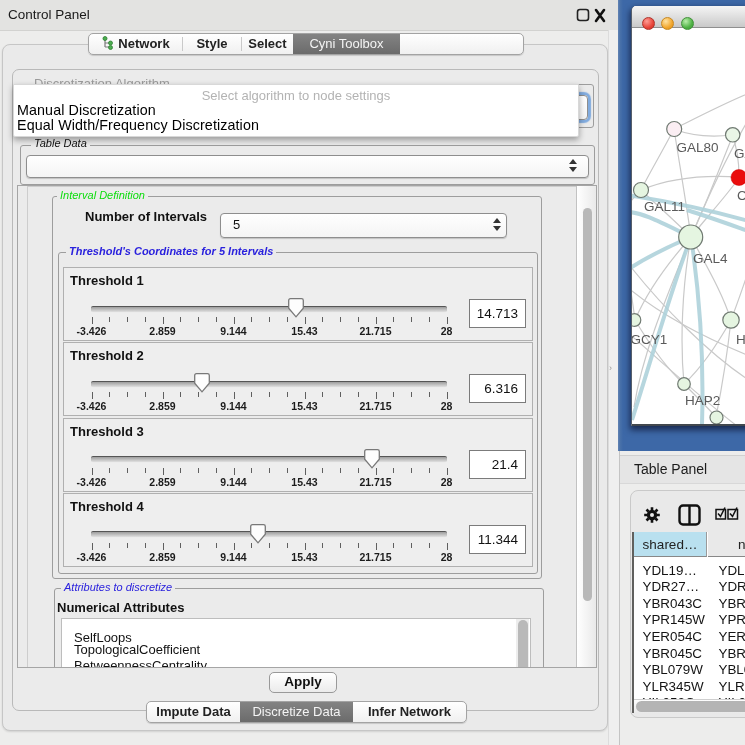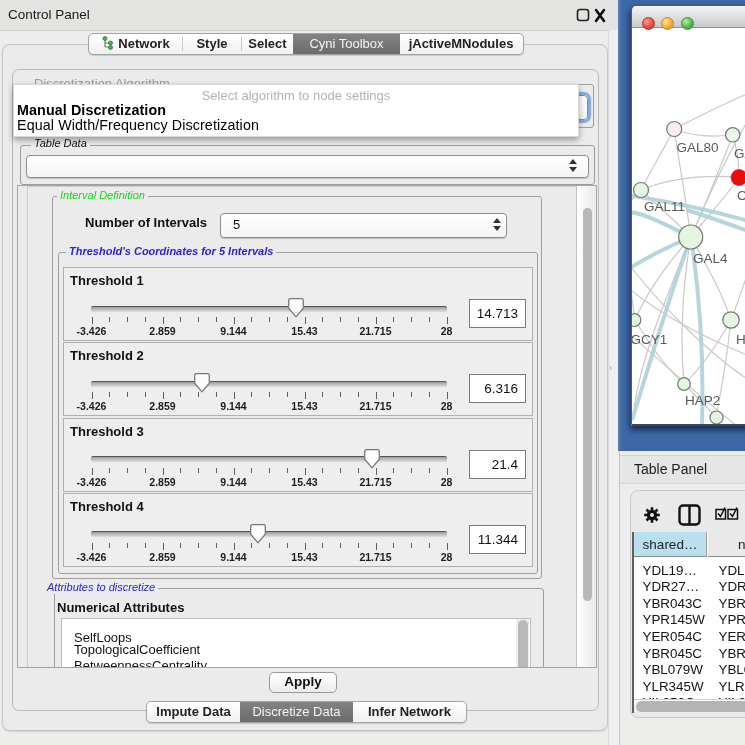--- a/index.html
+++ b/index.html
@@ -85,21 +85,20 @@
       <path d="M4 3 L4 11 M4 7 L9 7 M4 11 L9 11" stroke="#7a7a7a" stroke-width="1.2" fill="none"></path>
       <circle cx="4" cy="2.5" r="2" fill="#4caf50" stroke="#2e7d32" stroke-width="0.8"></circle>
       <circle cx="9.5" cy="7" r="2" fill="#4caf50" stroke="#2e7d32" stroke-width="0.8"></circle>
       <circle cx="9.5" cy="11.5" r="2" fill="#4caf50" stroke="#2e7d32" stroke-width="0.8"></circle>
     </svg>Network</div>
   <div class="tabsep"></div>
   <div class="tab" style="width:58px;">Style</div>
   <div class="tabsep"></div>
   <div class="tab" style="width:51px;">Select</div>
   <div class="tab sel" style="width:107px;">Cyni Toolbox</div>
-  <div class="tab" style="width:122px;">jActiveMNodules</div>
 </div>
 
 <div class="group" style="left:20px;top:84px;width:572px;height:42px;"></div>
 <div class="txt" style="left:31px;top:76px;font-size:13px;color:#9a9a9a;background:#ebebeb;padding:0 3px;">Discretization Algorithm</div>
 <div class="combo" style="left:26px;top:95px;width:560px;height:23px;box-shadow:0 0 1px 3px rgba(110,160,220,0.85);"></div>
 
 <div class="group" style="left:20px;top:145px;width:573px;height:38px;"></div>
 <div class="gtitle" style="left:31px;top:137px;color:#111;">Table Data</div>
 <div class="combo" style="left:26px;top:155px;width:561px;height:21px;">
   <div class="arrows" style="left:542px;top:3px;">
@@ -107,21 +106,21 @@
       <div class="arrdn"></div>
     </div>
 </div>
 
 <div class="abs" id="scrollpane" style="left:17px;top:185px;width:578px;height:481px;border:1px solid #a5a5a5;background:#ebebeb;overflow:hidden;">
 
   <div class="abs" style="left:9px;top:0px;width:549px;height:480px;border:1px solid #cdcdcd;background:#ebebeb;"></div>
 
   <div class="group" style="left:34px;top:10px;width:488px;height:381px;"></div>
   <div class="gtitle" style="left:39px;top:3px;color:#0ddd0d;">Interval Definition</div>
-  <div class="txt" style="left:67px;top:29px;font-size:13px;font-weight:bold;color:#111;">Number of Intervals</div>
+  <div class="txt" style="left:67px;top:23px;font-size:13px;font-weight:bold;color:#111;">Number of Intervals</div>
   <div class="combo" style="left:202px;top:27px;width:285px;height:23px;">
     <span class="ct" style="top:3px;">5</span>
     <div class="arrows" style="left:272px;top:4px;">
         <div class="arrup"></div>
         <div class="arrdn"></div>
       </div>
   </div>
   <div class="group" style="left:40px;top:66px;width:478px;height:320px;"></div>
   <div class="gtitle" style="left:48px;top:59px;color:#2a21dd;font-weight:bold;">Threshold's Coordinates for 5 Intervals</div>
 
@@ -262,21 +261,21 @@
         <div class="ticklab" style="left:311.5px;">21.715</div>
         <div class="ticklab" style="left:382.5px;">28</div>
         <svg class="thumb" style="left:194.39999999999998px;" width="18" height="20" viewBox="0 0 18 20">
     <path d="M3.5 0.7 H14.5 Q16.3 0.7 16.3 2.5 V10.2 L9 18.8 L1.7 10.2 V2.5 Q1.7 0.7 3.5 0.7 Z" fill="#fdfdfd" stroke="#787878" stroke-width="1.3"></path>
         </svg>
         <div class="vbox">11.344</div>
       </div>
     </div>
 
   <div class="group" style="left:36px;top:402px;width:488px;height:95px;"></div>
-  <div class="gtitle" style="left:26px;top:395px;color:#2a21dd;">Attributes to discretize</div>
+  <div class="gtitle" style="left:43px;top:395px;color:#2a21dd;">Attributes to discretize</div>
   <div class="txt" style="left:39px;top:414px;font-size:13px;font-weight:bold;color:#111;">Numerical Attributes</div>
   <div class="abs" style="left:43px;top:432px;width:468px;height:60px;background:#fff;border:1px solid #bdbdbd;">
     <div class="li" style="top:11px;">SelfLoops</div>
     <div class="li" style="top:22.5px;">TopologicalCoefficient</div>
     <div class="li" style="top:38.5px;">BetweennessCentrality</div>
     <div class="abs" style="right:1px;top:0px;width:13px;height:60px;background:#ededed;"></div>
     <div class="abs" style="right:2.5px;top:1px;width:10px;height:58px;background:#b9b9b9;border-radius:5px;"></div>
   </div>
 
   <div class="abs" style="right:0;top:0;width:19px;height:481px;background:linear-gradient(90deg,#ffffff,#e9e9e9);border-left:1px solid #c2c2c2;"></div>
@@ -286,21 +285,21 @@
 <div class="abs" id="applybtn">Apply</div>
 
 <div class="tabbar" style="left:146px;top:701px;width:319px;">
   <div class="tab" style="width:93px;">Impute Data</div>
   <div class="tab sel" style="width:113px;">Discretize Data</div>
   <div class="tab" style="width:113px;">Infer Network</div>
 </div>
 
 <div class="abs" id="popup" style="left:13px;top:84px;width:564px;height:51px;background:#ffffff;border:1px solid #d8d8d8;border-radius:0 0 2px 2px;box-shadow:0 3px 6px rgba(0,0,0,0.35);">
   <div class="txt" style="left:0;top:3px;width:564px;text-align:center;font-size:13px;color:#b3b3b3;">Select algorithm to node settings</div>
-  <div class="txt" style="left:3px;top:16.5px;font-size:14.3px;font-weight:bold;color:#000;letter-spacing:0.1px;">Manual Discretization</div>
+  <div class="txt" style="left:3px;top:16.5px;font-size:14.3px;font-weight:normal;color:#000;letter-spacing:0.1px;">Manual Discretization</div>
   <div class="txt" style="left:3px;top:32px;font-size:14.3px;color:#000;letter-spacing:0.1px;">Equal Width/Frequency Discretization</div>
 </div>
 
 <div class="abs" id="divider"></div>
 <div class="txt" style="left:609px;top:363px;font-size:9px;color:#999;">›</div>
 <div class="abs" id="blue"></div>
 
 <div class="abs" id="netwin">
   <svg class="abs" style="left:0;top:21px;" width="120" height="399" viewBox="0 0 120 399" id="graph">
       <path d="M120 65 C 95 75 70 88 42 102" fill="none" stroke="#c9c9c9" stroke-width="1.2"></path>

